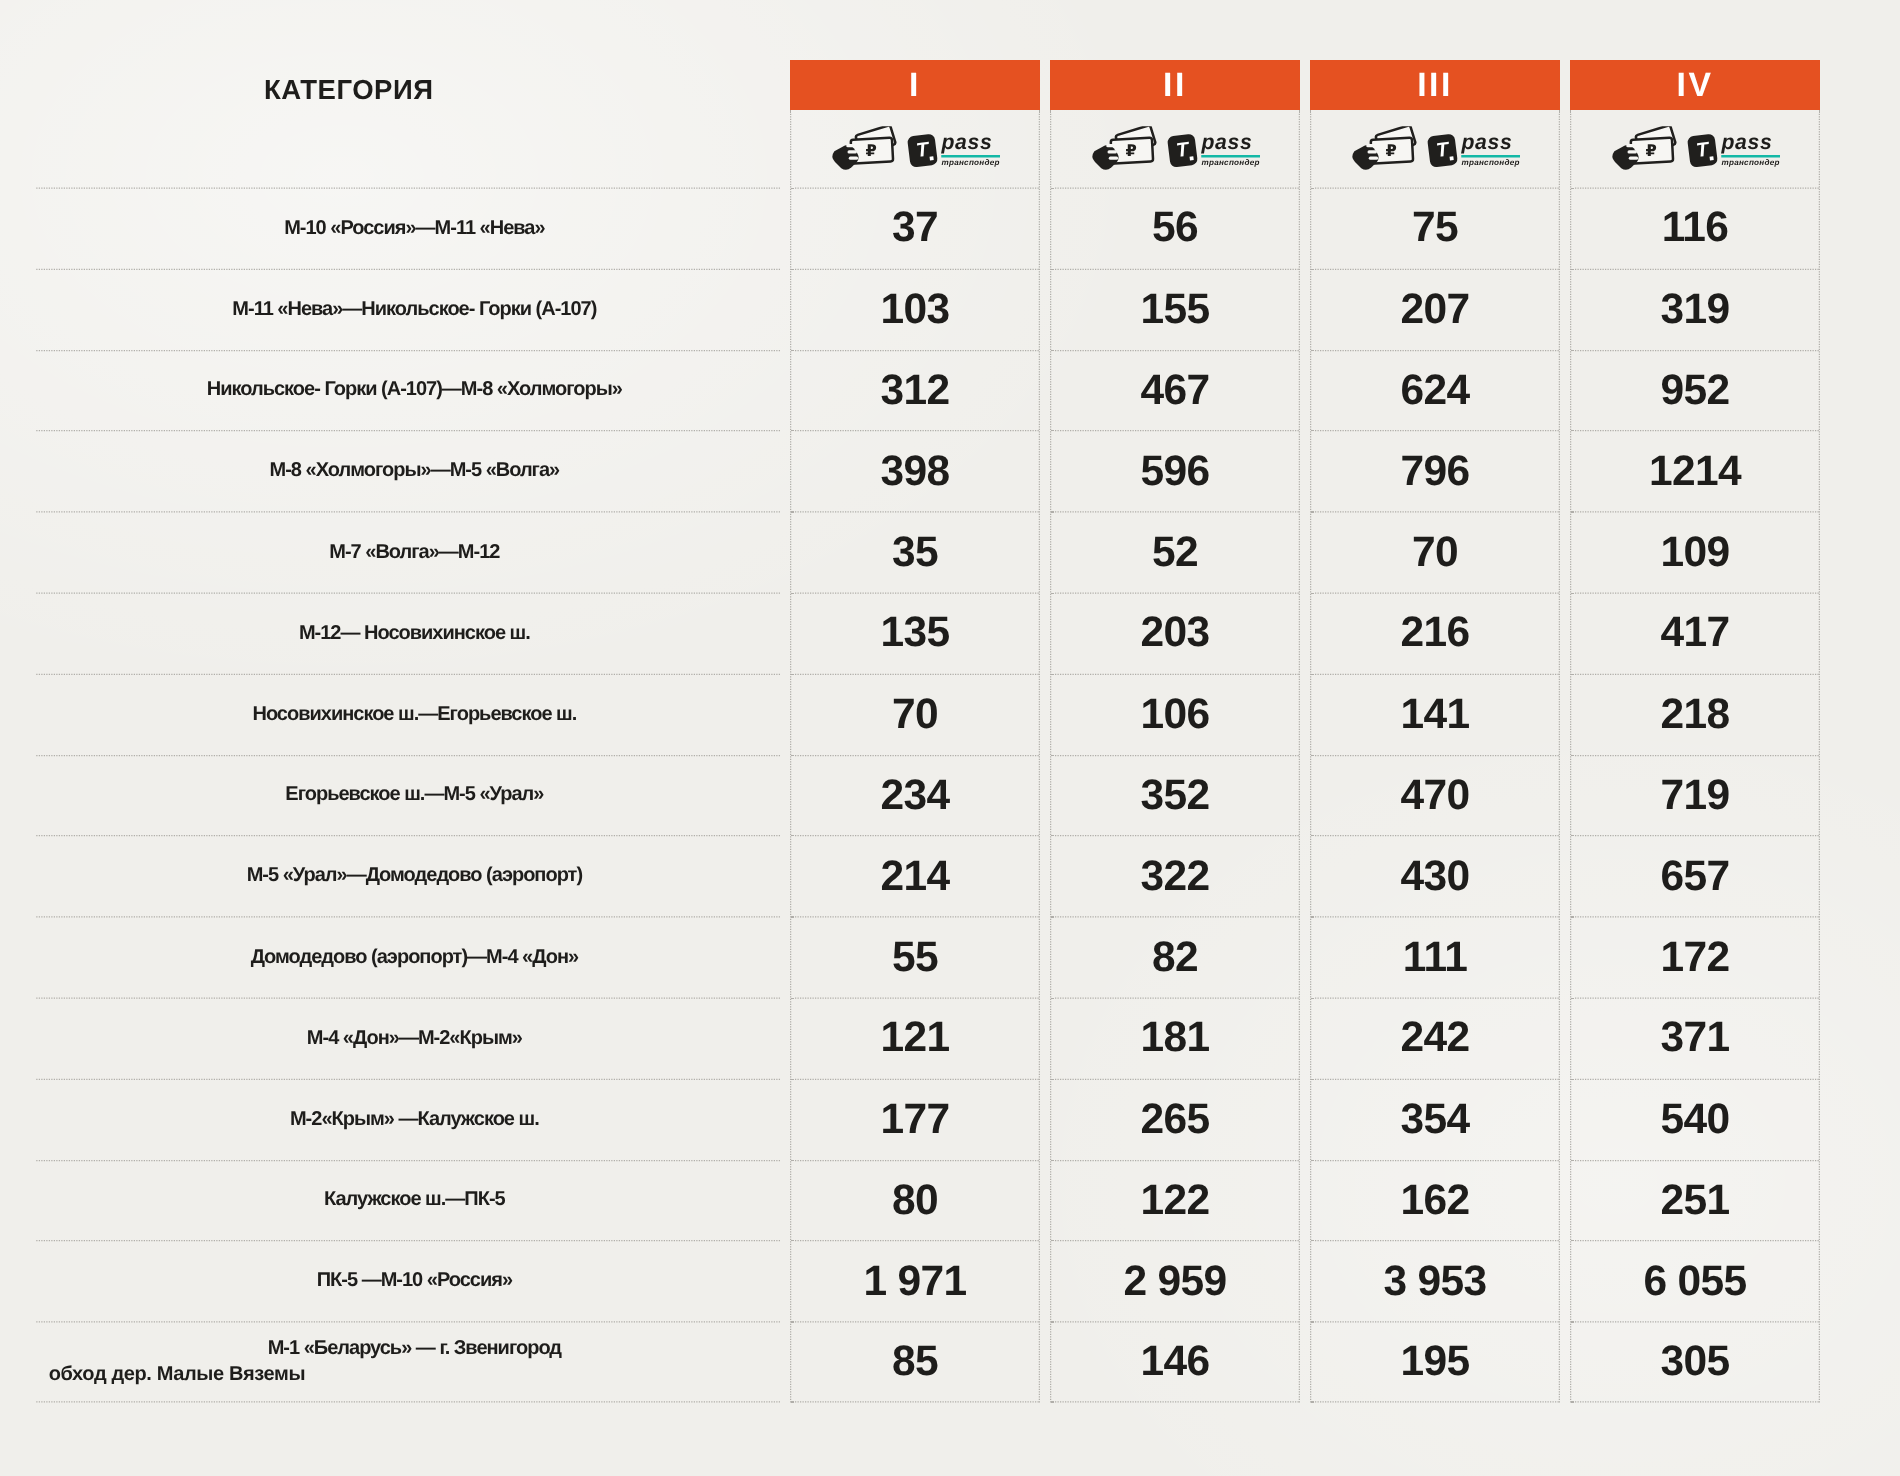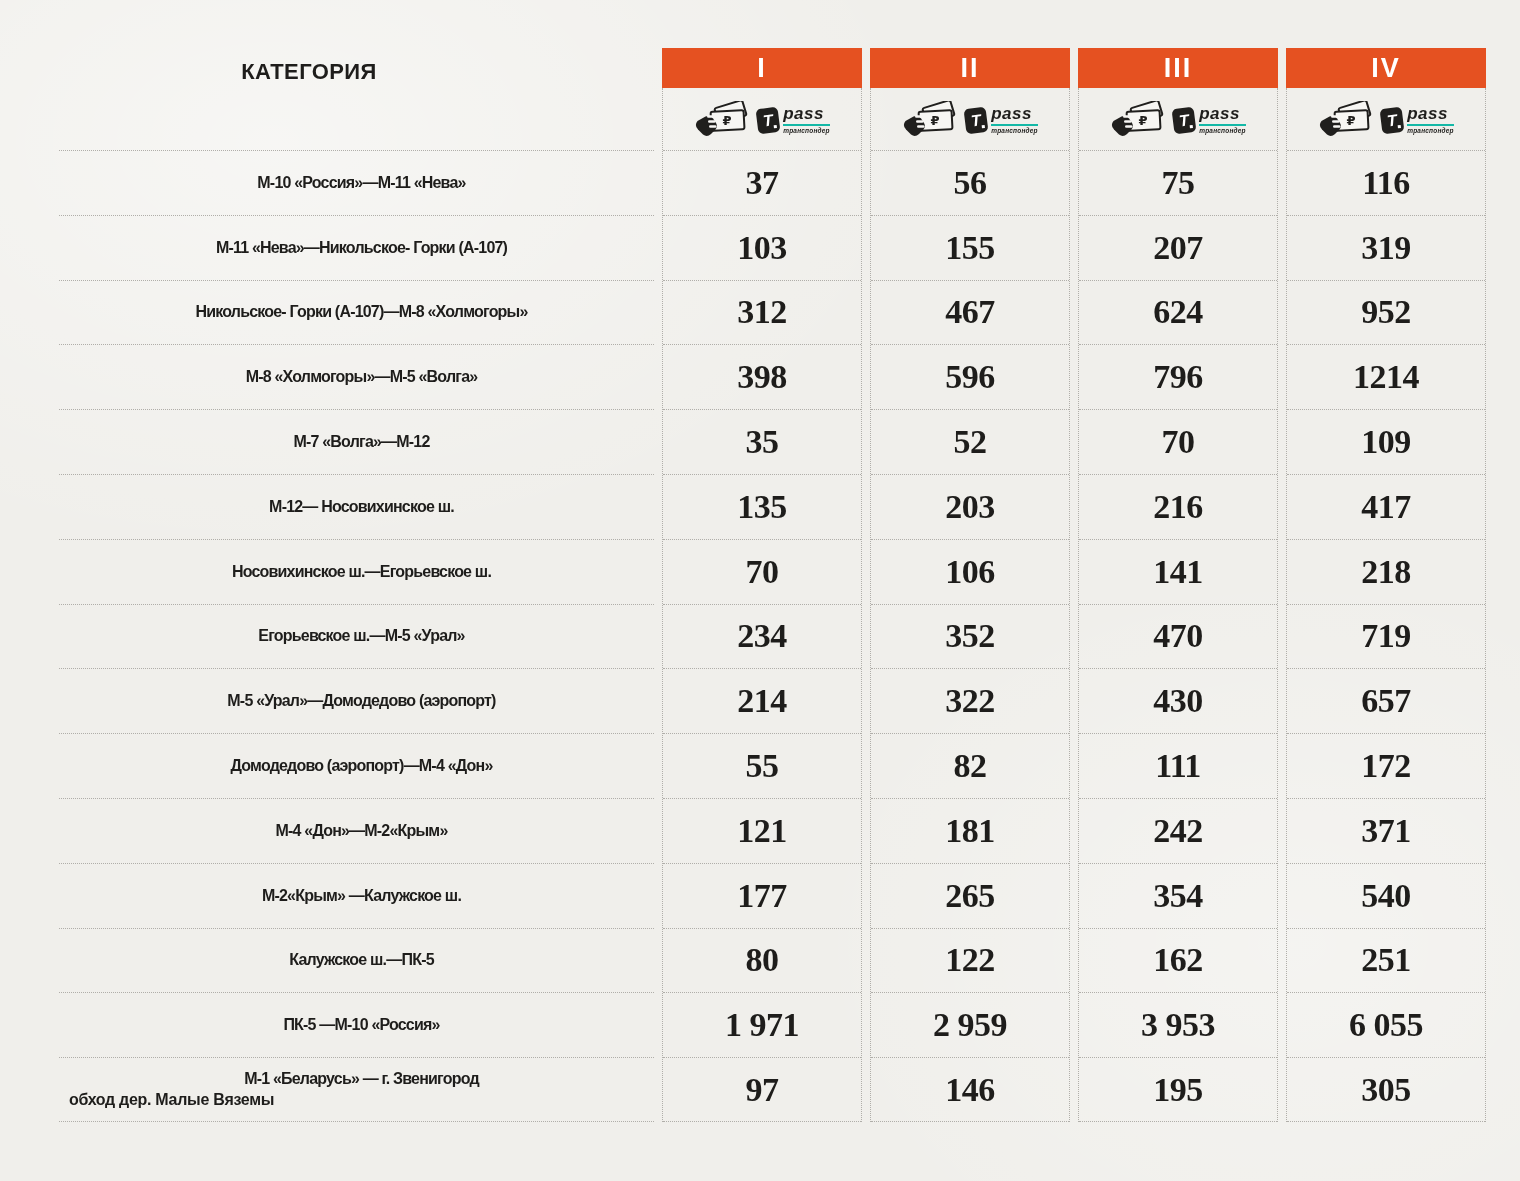--- a/index.html
+++ b/index.html
@@ -7,21 +7,21 @@
     width:1520px; height:1181px;
     background:
       radial-gradient(1100px 700px at 18% 12%, rgba(255,255,255,.45), rgba(255,255,255,0) 60%),
       radial-gradient(900px 700px at 85% 80%, rgba(255,255,255,.30), rgba(255,255,255,0) 55%),
       #f0efeb;
     font-family:"Liberation Sans","DejaVu Sans",sans-serif;
     position:relative; overflow:hidden;
     color:#1e1d1b;
   }
   .grid {
-    position:absolute; left:59px; top:45px;
+    position:absolute; left:29px; top:45px;
     display:grid;
     grid-template-columns:595px 200px 200px 200px 200px;
     column-gap:8px;
   }
   
   .label-header { height:105px; box-sizing:border-box; padding-top:14px; }
   .label-header-inner { width:500px; text-align:center; }
   .cat-title { font-size:22px; font-weight:bold; letter-spacing:.4px; margin-bottom:13px; }
   .cost-title { font-size:22px; font-weight:bold; line-height:1.12; letter-spacing:.2px; }
   .label-cell {
@@ -46,21 +46,21 @@
     border-right:1px dotted #b0aea9;
   }
   .icon-row {
     height:62px;
     display:flex; align-items:center; justify-content:center; gap:9px;
   }
   .cell {
     height:64.8px; box-sizing:border-box;
     border-top:1px dotted #b0aea9;
     display:flex; align-items:center; justify-content:center;
-    font-size:34px; font-weight:bold; letter-spacing:-0.5px;font-family:Liberation Serif, serif;
+    font-size:34px; font-weight:bold; letter-spacing:-0.5px;
   }
   .col-body .cell:last-child { border-bottom:1px dotted #b0aea9; }
   
   .tpass { display:flex; align-items:flex-start; gap:4px; }
   .tpass-box {
     width:22px; height:25px; background:#201f1d; border-radius:5px;
     transform:rotate(-7deg);
     color:#fff; font-weight:bold; font-size:16px; font-style:italic;
     display:flex; align-items:center; justify-content:center;
     position:relative; margin-top:3px;
@@ -172,21 +172,21 @@
         <div class="cell">35</div>
         <div class="cell">135</div>
         <div class="cell">70</div>
         <div class="cell">234</div>
         <div class="cell">214</div>
         <div class="cell">55</div>
         <div class="cell">121</div>
         <div class="cell">177</div>
         <div class="cell">80</div>
         <div class="cell">1 971</div>
-        <div class="cell">97</div>
+        <div class="cell">85</div>
       </div>
     </div>
     <div class="value-col">
       <div class="col-bar">II</div>
       <div class="col-body">
   <div class="icon-row">
     <svg width="54" height="36" viewBox="0 0 54 36">
 
       <rect x="22" y="3" width="29" height="16" rx="2" fill="#f7f6f3" stroke="#201f1d" stroke-width="2" transform="rotate(-17 36 11)"></rect>
 

